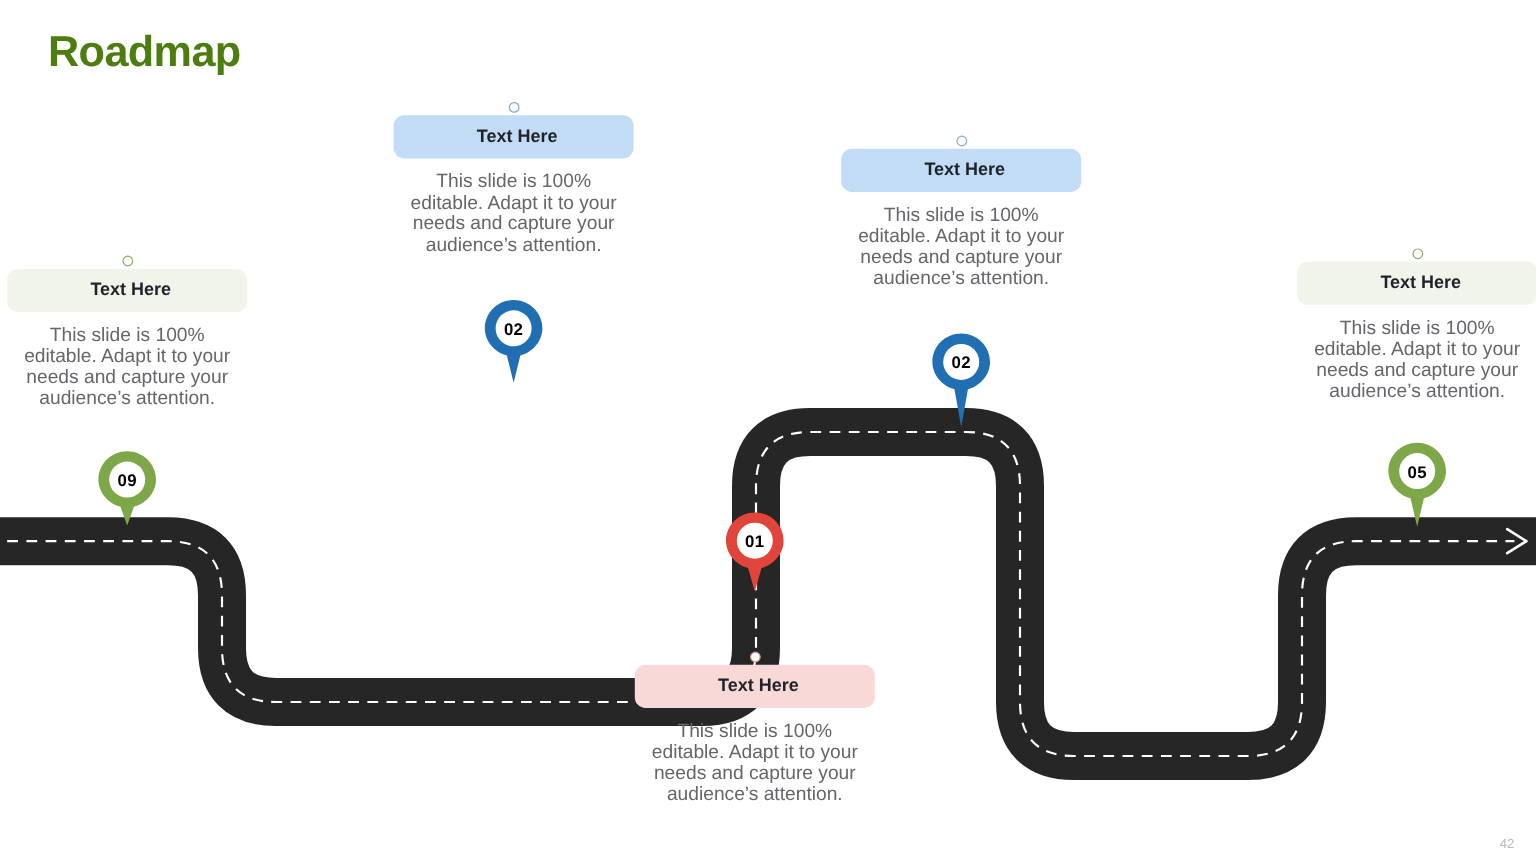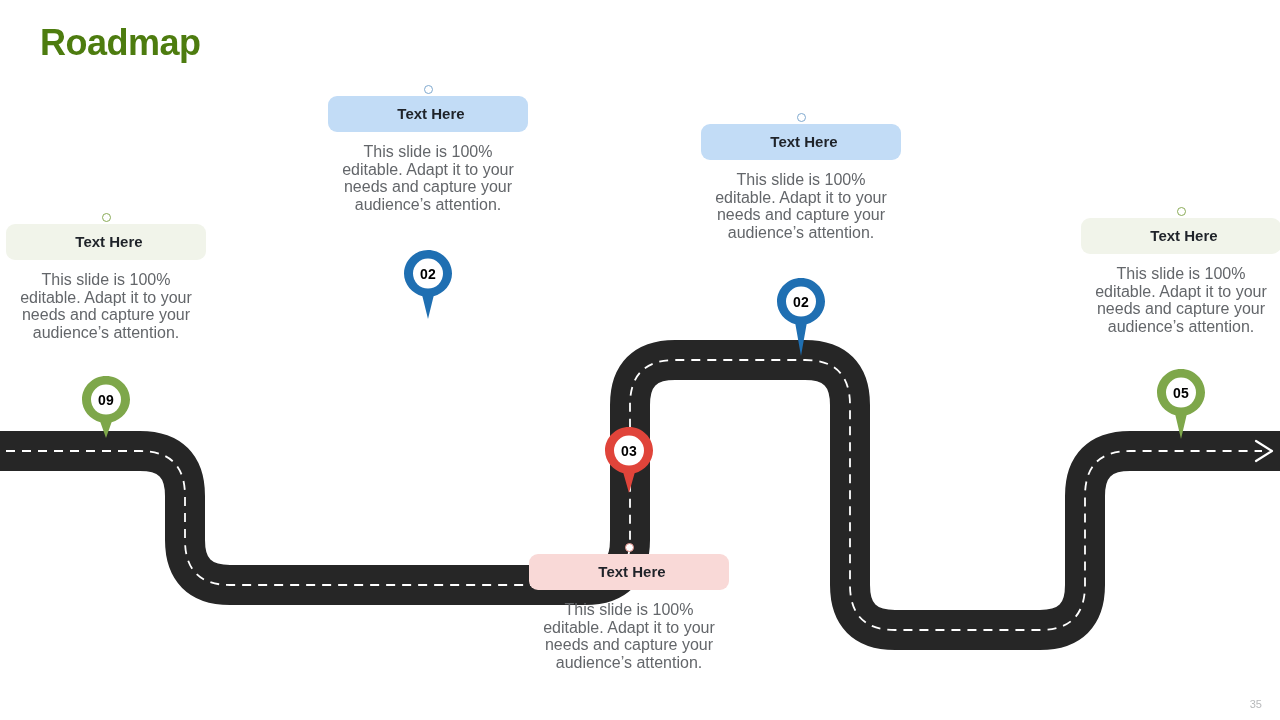--- a/index.html
+++ b/index.html
@@ -183,21 +183,21 @@
   <div class="step-box" style="background:#f9d9d7;">
     <span>Text Here</span>
   </div>
   <div class="step-desc">This slide is 100% editable. Adapt it to your needs and capture your audience’s attention.</div>
 </div>
 <div class="pin" style="left:603px; top:425px;">
   <svg width="52" height="70" viewBox="0 0 52 70">
     <path d="M26 2 C12.8 2 2 12.6 2 25.6 C2 36.5 10.2 45.6 20.4 48.3 L26 68 L31.6 48.3 C41.8 45.6 50 36.5 50 25.6 C50 12.6 39.2 2 26 2 Z" fill="#e0443a"></path>
     <circle cx="26" cy="25.6" r="15" fill="#ffffff"></circle>
   </svg>
-  <div class="pin-num" style="height:51px;">03</div>
+  <div class="pin-num" style="height:51px;">01</div>
 </div>
 
 <div class="step" style="left:701px; top:113px;">
   <div class="step-connector" style="border-color:#7fa9cf;"></div>
   <div class="step-box" style="background:#c2dcf6;">
     <span>Text Here</span>
   </div>
   <div class="step-desc">This slide is 100% editable. Adapt it to your needs and capture your audience’s attention.</div>
 </div>
 <div class="pin" style="left:775px; top:276px;">
@@ -216,13 +216,13 @@
   <div class="step-desc">This slide is 100% editable. Adapt it to your needs and capture your audience’s attention.</div>
 </div>
 <div class="pin" style="left:1155px; top:367px;">
   <svg width="52" height="74" viewBox="0 0 52 74">
     <path d="M26 2 C12.8 2 2 12.6 2 25.6 C2 36.5 10.2 45.6 20.4 48.3 L26 72 L31.6 48.3 C41.8 45.6 50 36.5 50 25.6 C50 12.6 39.2 2 26 2 Z" fill="#7ea74a"></path>
     <circle cx="26" cy="25.6" r="15" fill="#ffffff"></circle>
   </svg>
   <div class="pin-num" style="height:51px;">05</div>
 </div>
 
-<div class="page-number">35</div>
+<div class="page-number">42</div>
 
 </body></html>

